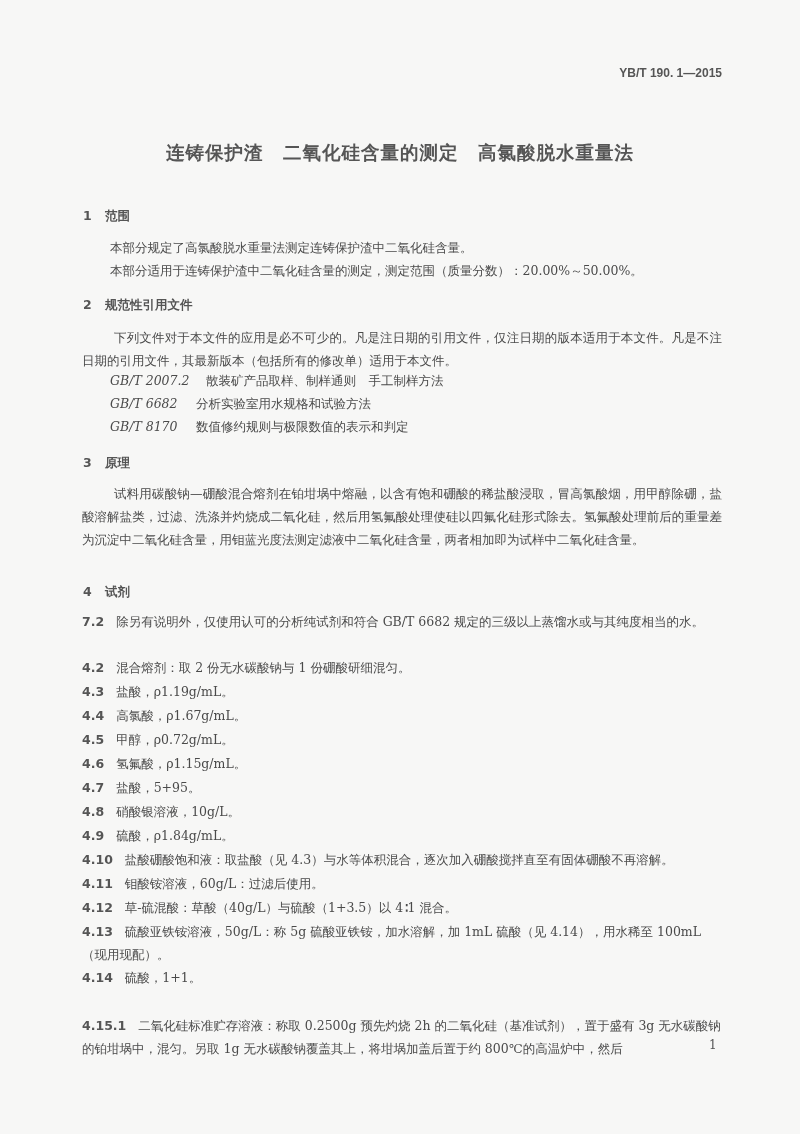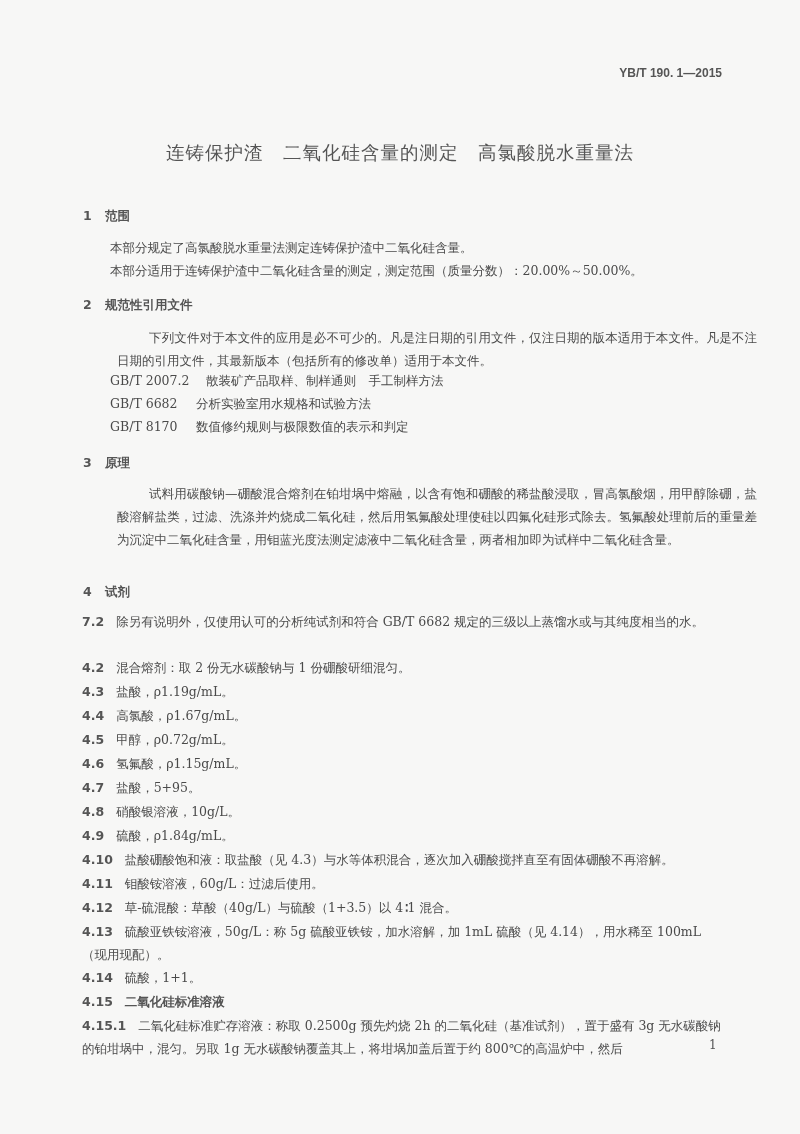--- a/index.html
+++ b/index.html
@@ -7,35 +7,35 @@
       width: 800px; height: 1134px; background: #f7f7f6; position: relative; overflow: hidden;
       font-family: "DejaVu Serif", serif; color: #4a4a4a;
     }
     .page { position: absolute; inset: 0; }
     .std-no {
       position: absolute; top: 66px; right: 78px; font-family: "Liberation Sans", sans-serif;
       font-weight: bold; font-size: 12px; color: #555;
     }
     .title {
       position: absolute; top: 140px; left: 0; width: 800px; text-align: center;
-      font-family: "DejaVu Sans", sans-serif; font-weight: normal; font-size: 18.5px; color: #555; letter-spacing: 1px;
+      font-family: "DejaVu Sans", sans-serif; font-weight: bold; font-size: 18.5px; color: #555; letter-spacing: 1px;
       white-space: pre;
     }
     .h {
       position: absolute; left: 83px; font-family: "DejaVu Sans", sans-serif; font-weight: bold;
       font-size: 12.5px; color: #555;
     }
     .h .num { display: inline-block; width: 22px; }
     .p {
       position: absolute; left: 82px; width: 640px; font-size: 12.5px; line-height: 23px; color: #4a4a4a;
       text-align: justify;
     }
-    .p.indent { text-indent: 32px; margin-left: 35px; }
+    .p.indent { text-indent: 32px; }
     .line { position: absolute; left: 110px; font-size: 12.5px; color: #4a4a4a; white-space: nowrap; }
-    .ref .code { display: inline-block; width: 96px; }
+    .ref .code { display: inline-block; width: 96px; font-style: italic; }
     .ref .code.short { width: 86px; }
     .item { position: absolute; left: 82px; width: 640px; font-size: 12.5px; line-height: 23px; color: #4a4a4a; }
     .item .inum { font-family: "DejaVu Sans", sans-serif; font-weight: bold; color: #555; margin-right: 12px; }
     .item.bold-text .itext { font-family: "DejaVu Sans", sans-serif; font-weight: bold; color: #555; }
     .watermark {
       position: absolute; left: 360px; top: 1000px; font-family: "DejaVu Sans", sans-serif; font-weight: bold;
       font-size: 78px; color: #ececec; letter-spacing: 2px; z-index: 0;
     }
     .pagenum { position: absolute; left: 709px; top: 1038px; font-size: 12px; color: #555; z-index: 1; }
     .txt { position: relative; z-index: 1; }
@@ -84,17 +84,16 @@
   <div class="item" style="top:728px"><span class="inum">4.5</span><span class="itext">甲醇，ρ0.72g/mL。</span></div>
   <div class="item" style="top:752px"><span class="inum">4.6</span><span class="itext">氢氟酸，ρ1.15g/mL。</span></div>
   <div class="item" style="top:776px"><span class="inum">4.7</span><span class="itext">盐酸，5+95。</span></div>
   <div class="item" style="top:800px"><span class="inum">4.8</span><span class="itext">硝酸银溶液，10g/L。</span></div>
   <div class="item" style="top:824px"><span class="inum">4.9</span><span class="itext">硫酸，ρ1.84g/mL。</span></div>
   <div class="item" style="top:848px"><span class="inum">4.10</span><span class="itext">盐酸硼酸饱和液：取盐酸（见 4.3）与水等体积混合，逐次加入硼酸搅拌直至有固体硼酸不再溶解。</span></div>
   <div class="item" style="top:872px"><span class="inum">4.11</span><span class="itext">钼酸铵溶液，60g/L：过滤后使用。</span></div>
   <div class="item" style="top:896px"><span class="inum">4.12</span><span class="itext">草-硫混酸：草酸（40g/L）与硫酸（1+3.5）以 4∶1 混合。</span></div>
   <div class="item" style="top:920px"><span class="inum">4.13</span><span class="itext">硫酸亚铁铵溶液，50g/L：称 5g 硫酸亚铁铵，加水溶解，加 1mL 硫酸（见 4.14），用水稀至 100mL（现用现配）。</span></div>
   <div class="item" style="top:966px"><span class="inum">4.14</span><span class="itext">硫酸，1+1。</span></div>
-  <div class="item bold-text" style="top:990px"><span class="inum">4.15</span><span class="itext">二氧化硅标准溶液</span></div>
   <div class="item txt" style="top:1014px"><span class="inum">4.15.1</span><span class="itext">二氧化硅标准贮存溶液：称取 0.2500g 预先灼烧 2h 的二氧化硅（基准试剂），置于盛有 3g 无水碳酸钠的铂坩埚中，混匀。另取 1g 无水碳酸钠覆盖其上，将坩埚加盖后置于约 800℃的高温炉中，然后</span></div>
 
   <div class="pagenum">1</div>
 </div>
 
 </body></html>

